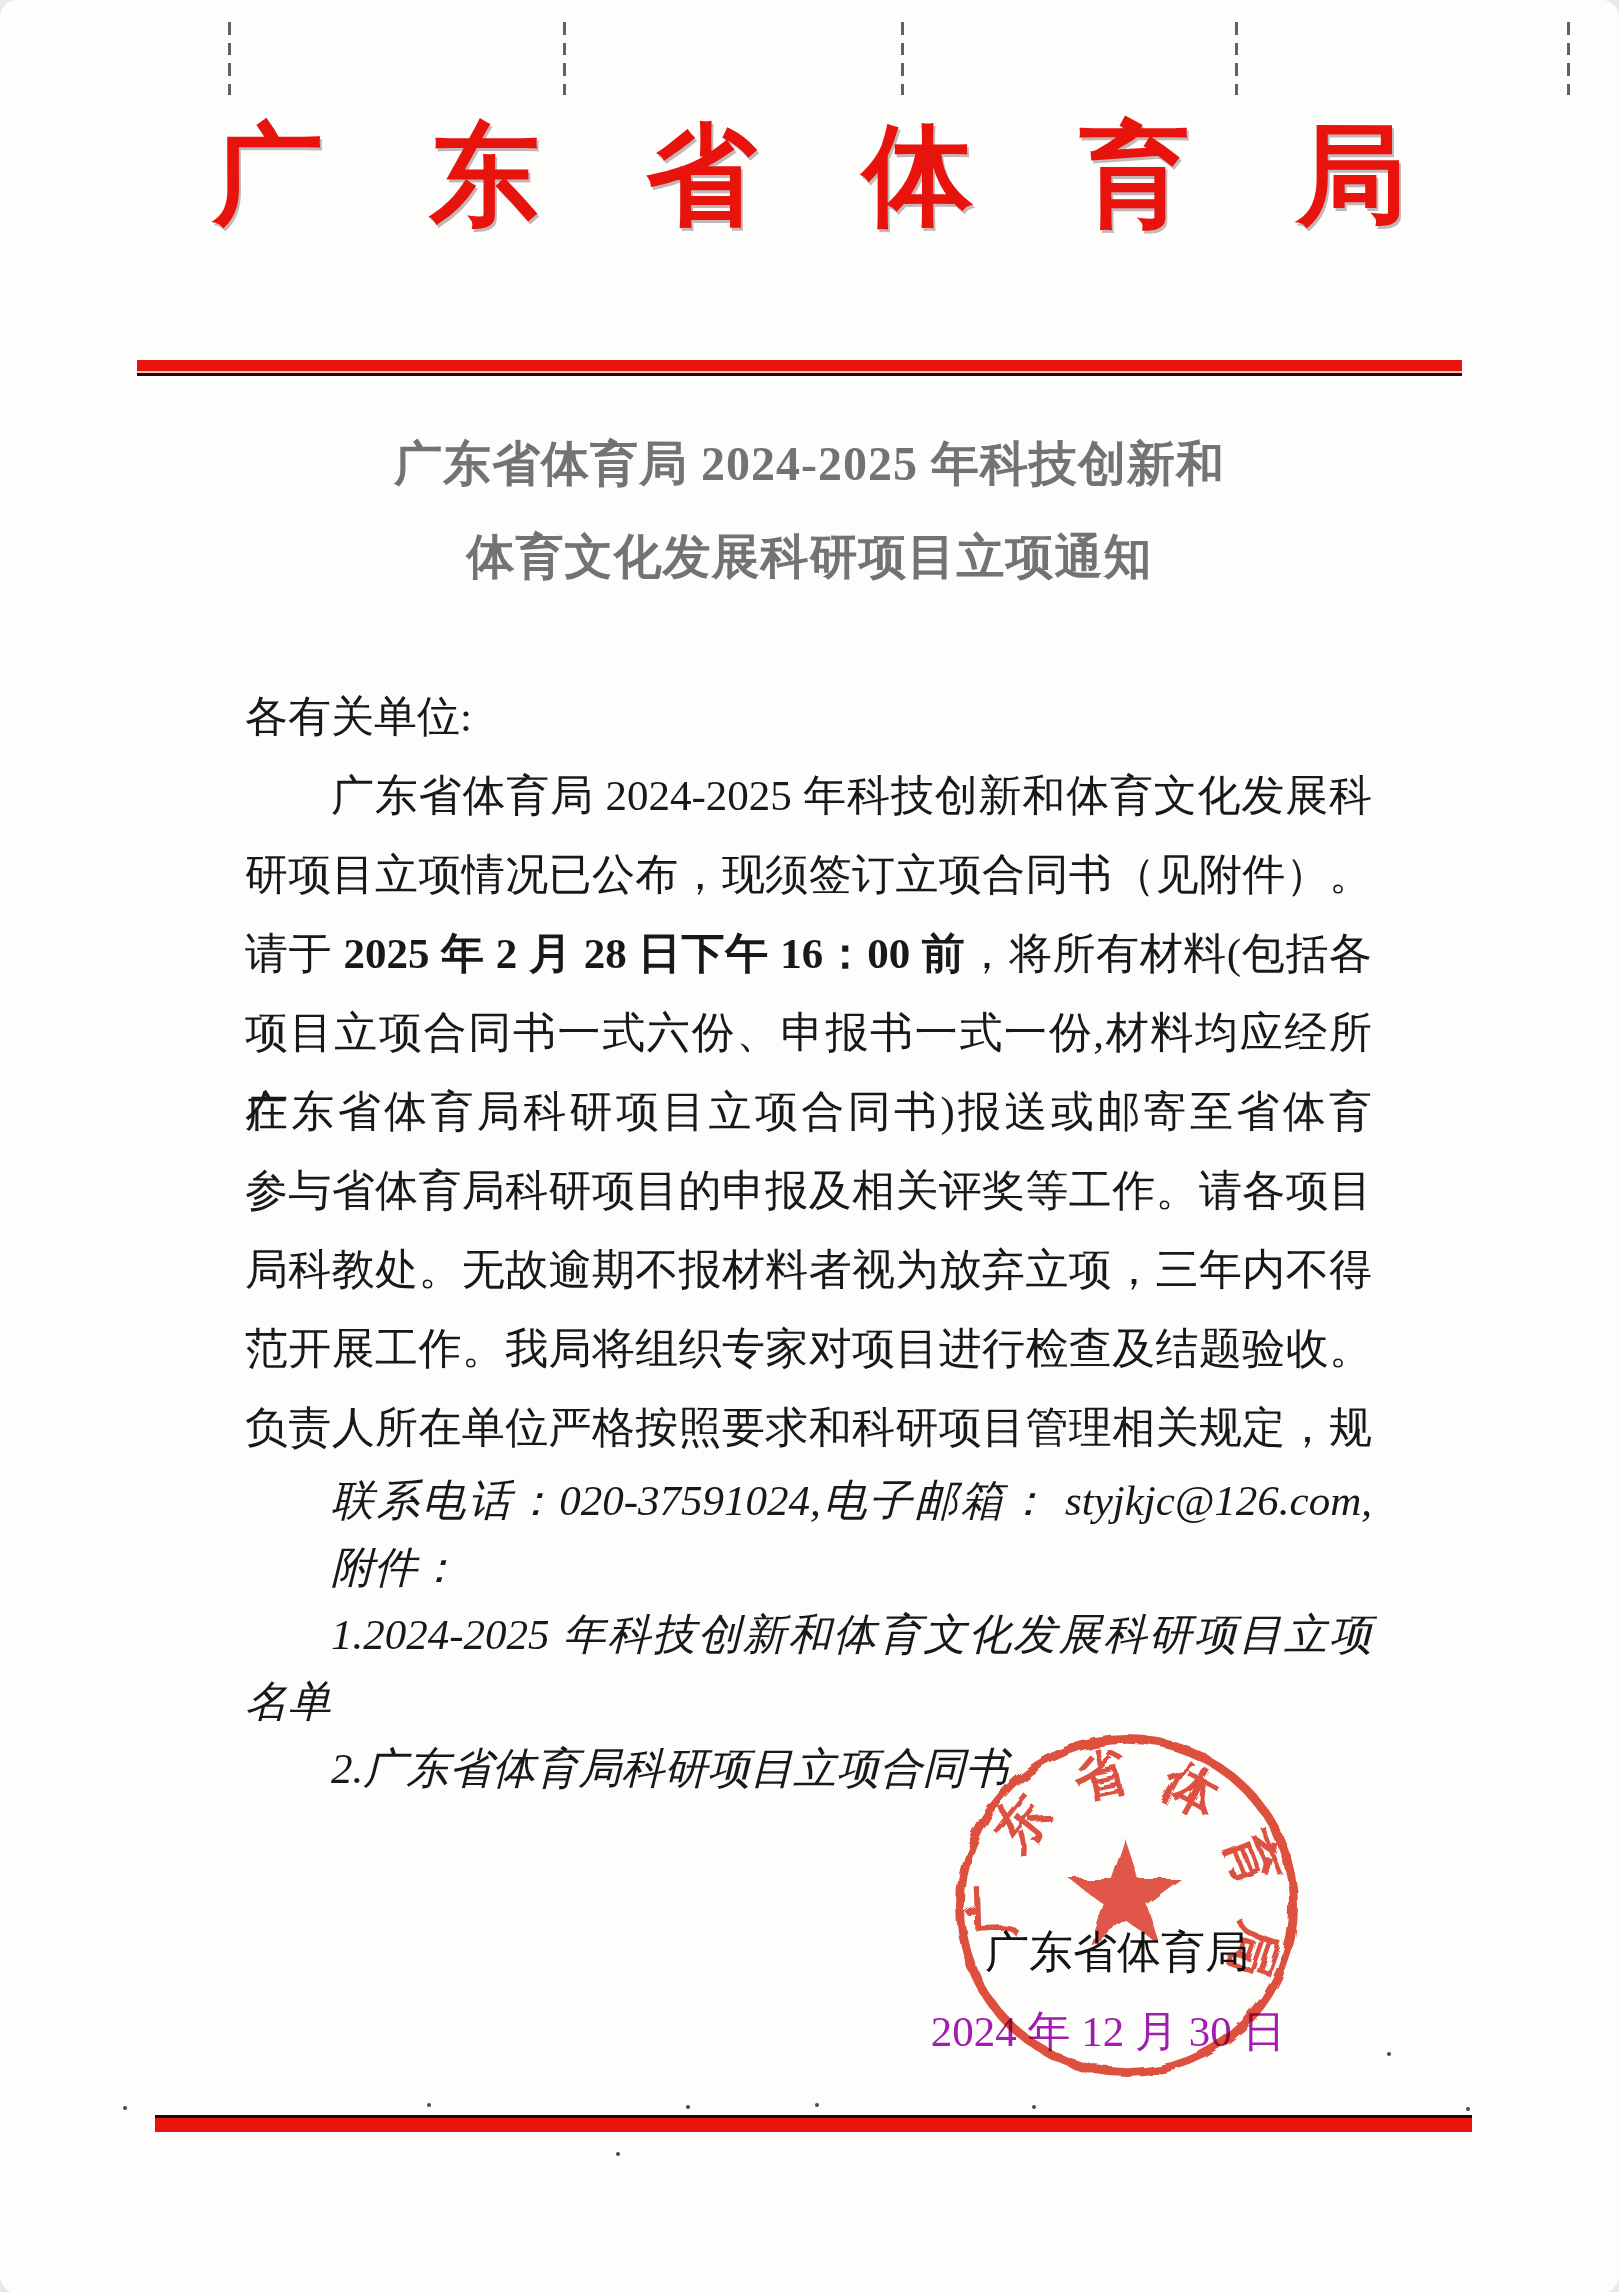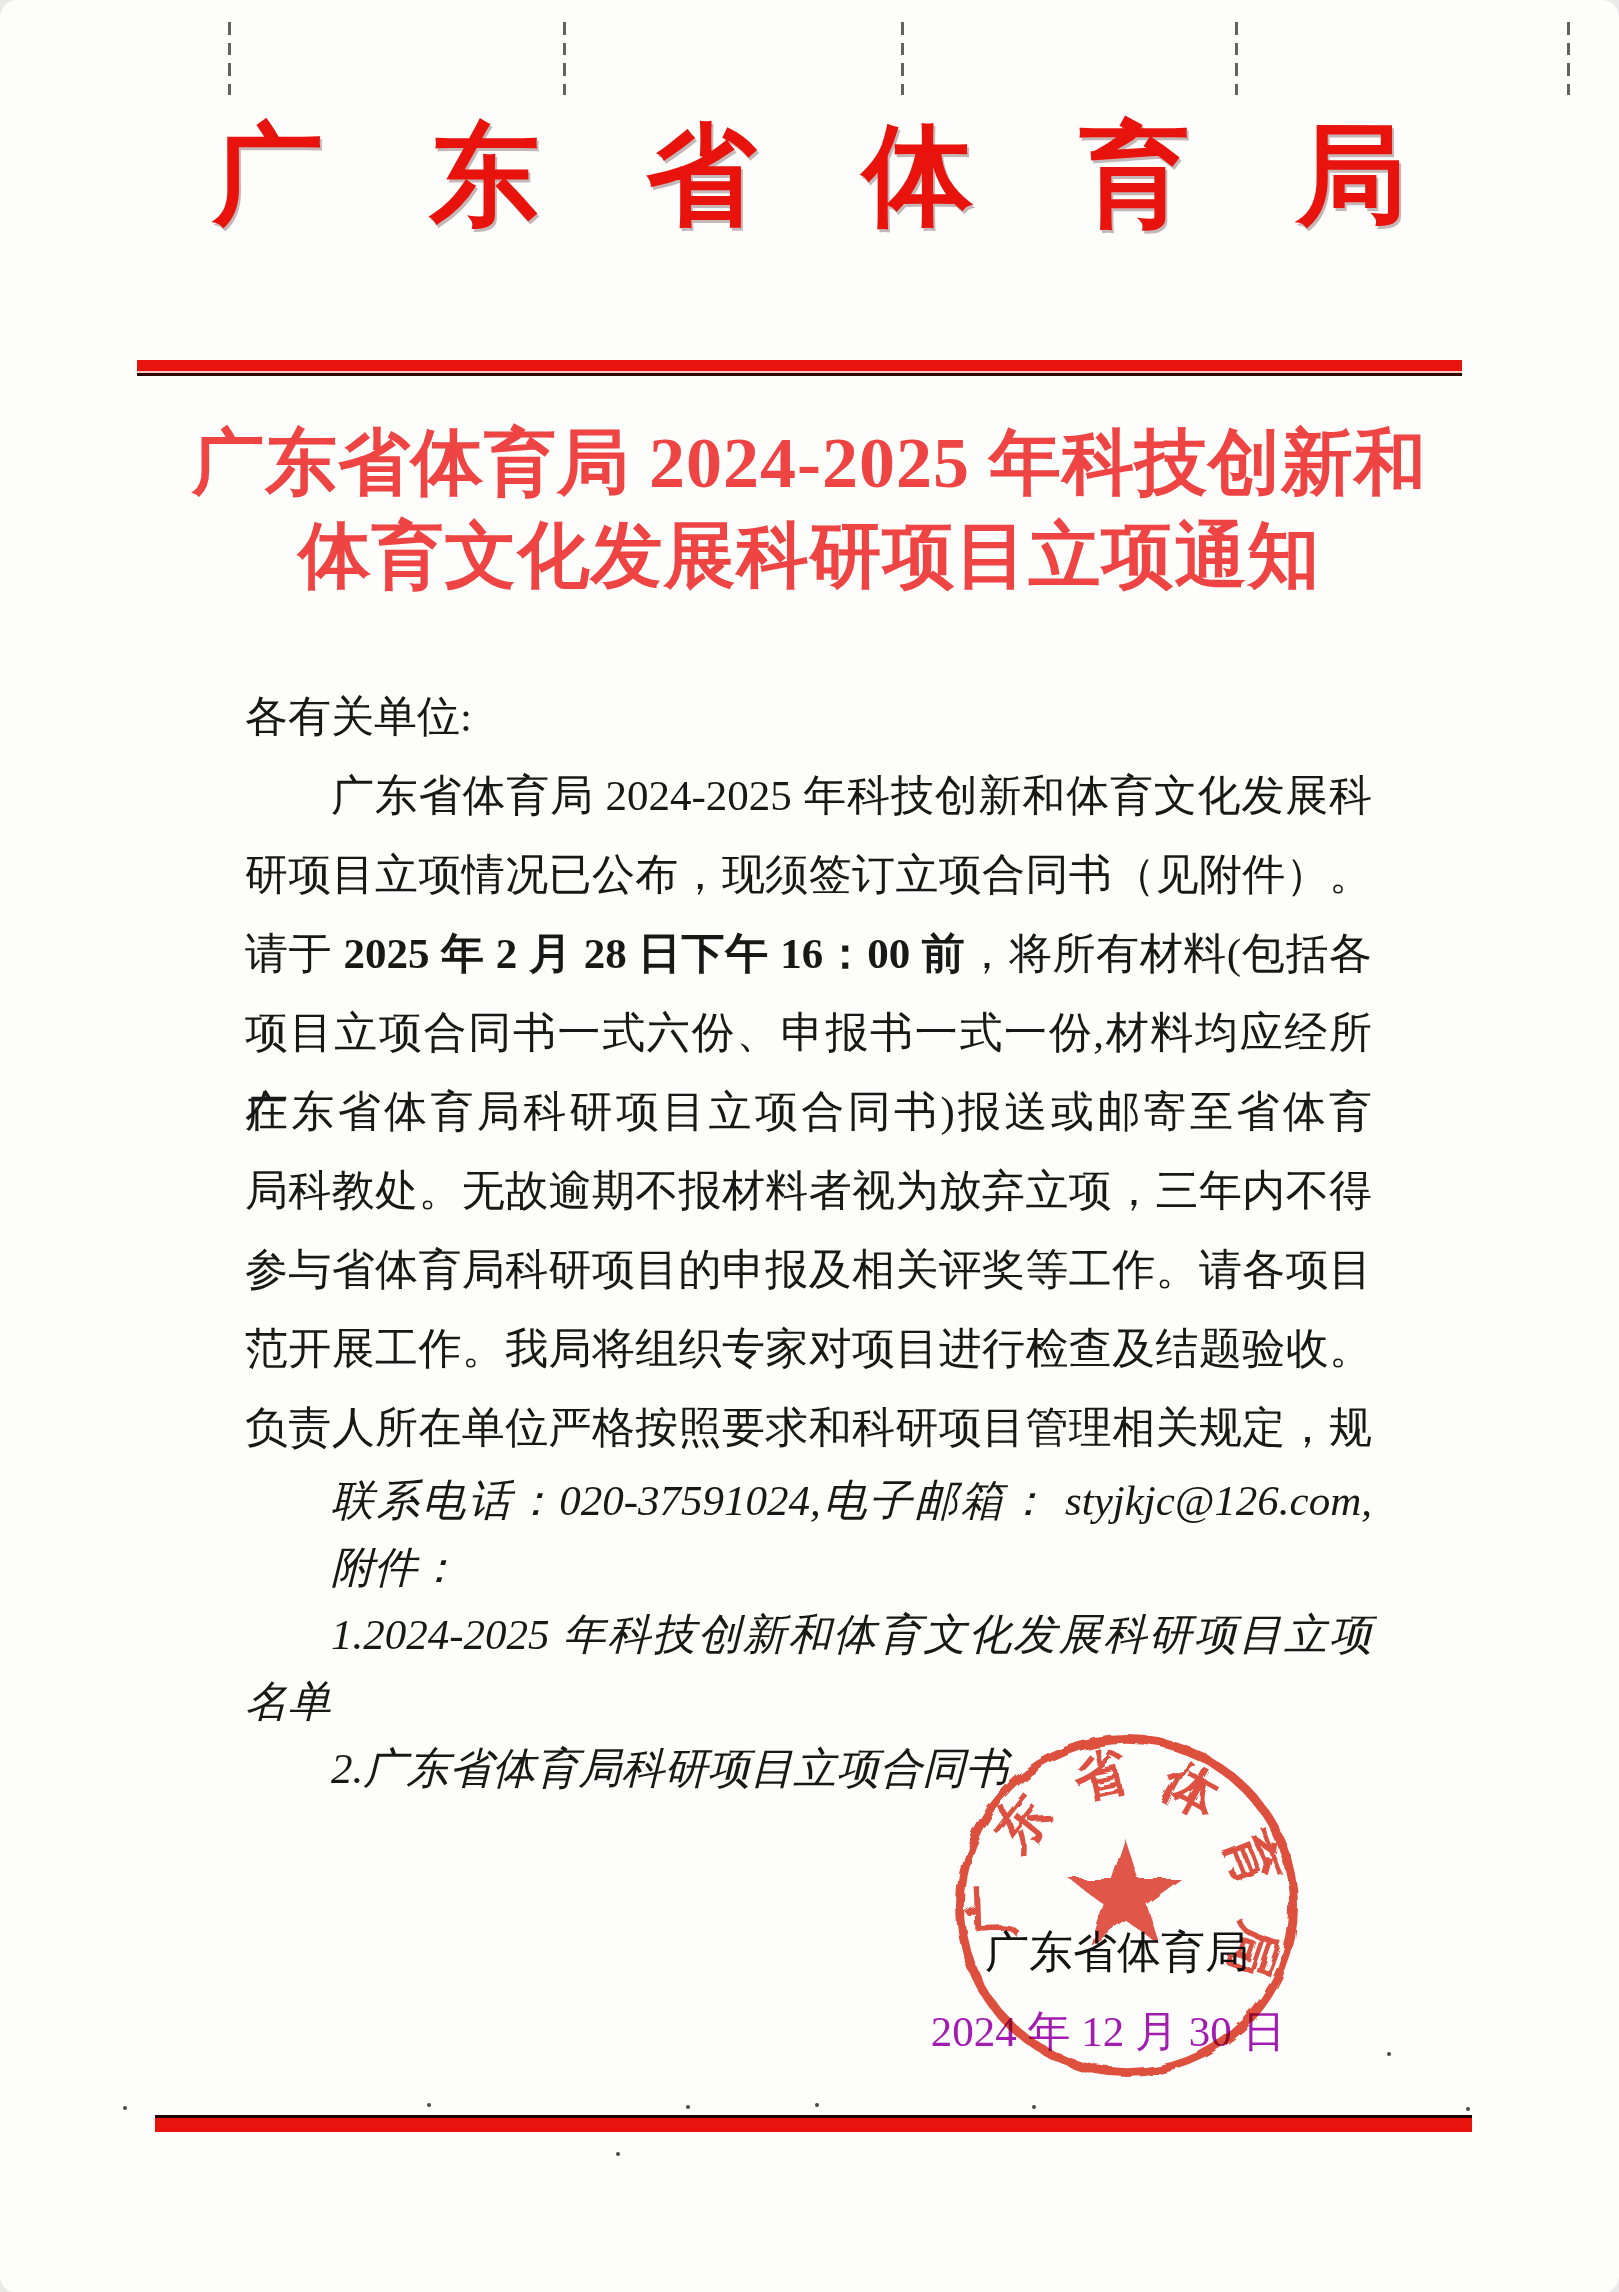--- a/index.html
+++ b/index.html
@@ -22,22 +22,22 @@
     color:#e8130c; letter-spacing:.97em; text-indent:.97em;
     text-shadow:2px 2.9px 0 rgba(50,4,2,.28);
     white-space:nowrap;
   }
   .divider-top{
     position:absolute; left:137px; top:360px; width:1325px; height:16.7px;
     background:linear-gradient(180deg,#e8130c 0,#e8130c 10.8px,#f6c6bf 10.8px,#f6c6bf 12.7px,#2b0503 12.7px,#2b0503 15.7px,rgba(0,0,0,0) 15.7px);
   }
   .doc-title{
     position:absolute; top:417px; left:0; width:100%;
-    text-align:center; font-weight:bold; font-size:72px; line-height:93px;
-    letter-spacing:1px; color:#ef4444;
+    text-align:center; font-weight:bold; font-size:48px; line-height:93px;
+    letter-spacing:1px; color:#737373;
   }
   
   .body-col{
     position:absolute; left:245px; top:677px; width:1127px;
     font-size:43px; color:#181818;
   }
   .bline{height:79px; line-height:79px; white-space:nowrap;}
   .bline.tight{height:67px; line-height:67px;font-style:italic;}
   .stretch{white-space:normal; text-align:justify; text-align-last:justify;}
   .indent{padding-left:86px;}
@@ -79,22 +79,22 @@
     <div>体育文化发展科研项目立项通知</div>
   </div>
 
   <div class="body-col">
     <div class="bline">各有关单位:</div>
     <div class="bline stretch indent">广东省体育局 2024-2025 年科技创新和体育文化发展科</div>
     <div class="bline stretch">研项目立项情况已公布，现须签订立项合同书（见附件）。</div>
     <div class="bline stretch"><span>请于 </span><span class="bold-seg">2025 年 2 月 28 日下午 16：00 前</span><span>，将所有材料(包括各</span></div>
     <div class="bline stretch">项目立项合同书一式六份、申报书一式一份,材料均应经所在</div>
     <div class="bline stretch">广东省体育局科研项目立项合同书)报送或邮寄至省体育</div>
+    <div class="bline stretch">参与省体育局科研项目的申报及相关评奖等工作。请各项目</div>
     <div class="bline stretch">局科教处。无故逾期不报材料者视为放弃立项，三年内不得</div>
-    <div class="bline stretch">参与省体育局科研项目的申报及相关评奖等工作。请各项目</div>
     <div class="bline stretch">范开展工作。我局将组织专家对项目进行检查及结题验收。</div>
     <div class="bline stretch">负责人所在单位严格按照要求和科研项目管理相关规定，规</div>
     <div class="bline tight stretch indent">联系电话：020-37591024,电子邮箱： styjkjc@126.com,</div>
     <div class="bline tight indent">附件：</div>
     <div class="bline tight stretch indent">1.2024-2025 年科技创新和体育文化发展科研项目立项</div>
     <div class="bline tight">名单</div>
     <div class="bline tight indent">2.广东省体育局科研项目立项合同书</div>
   </div>
 
   <div class="sig-org">广东省体育局</div>

